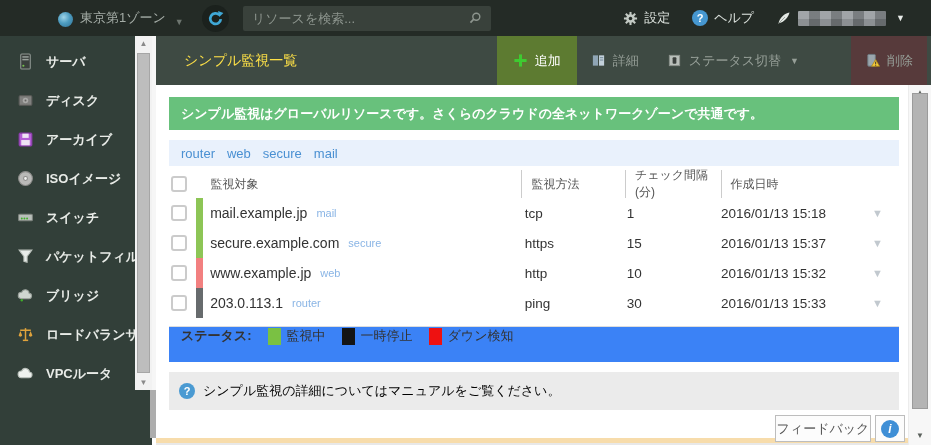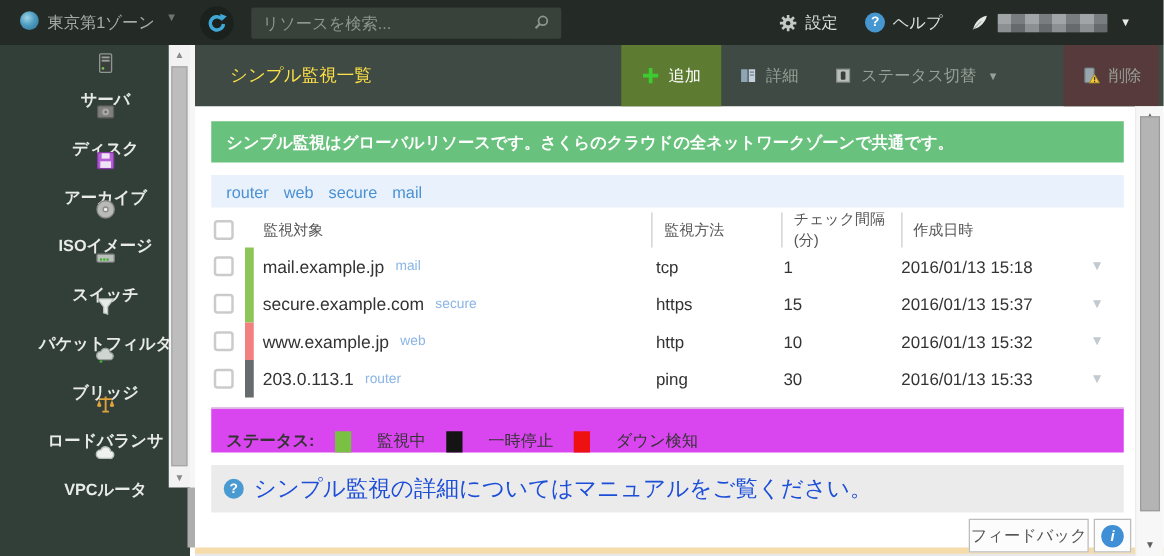--- a/index.html
+++ b/index.html
@@ -2,21 +2,21 @@
 <html><head>
 <meta charset="utf-8">
 <style>
   * { margin:0; padding:0; box-sizing:border-box; }
   html,body { width:931px; height:445px; }
   body { font-family:"Liberation Sans", sans-serif; overflow:hidden; background:#fff; position:relative; }
   #app { position:absolute; inset:0; width:931px; height:445px; }
 
   
   #topbar { position:absolute; left:0; top:0; width:931px; height:36px; background:#242b26; display:flex; align-items:center; z-index:30; }
-  .zone-select { width:152px; display:flex; align-items:flex-start; gap:7px; padding-left:16px; color:#a4aca6; font-size:13px; cursor:pointer; }
+  .zone-select { width:152px; display:flex; align-items:flex-end; gap:7px; padding-left:16px; color:#a4aca6; font-size:13px; cursor:pointer;margin-left:42px; }
   .globe { width:15px; height:15px; border-radius:50%; background:radial-gradient(circle at 38% 35%, #9fd4e8 0%, #4d9cc0 45%, #2e6f93 100%); flex:0 0 auto; }
   .zone-caret { font-size:9px; color:#6d756f; margin-left:2px; }
   .refresh-btn { width:27px; height:27px; border-radius:50%; background:#1b211d; margin-left:8px; display:flex; align-items:center; justify-content:center; cursor:pointer; flex:0 0 auto; }
   .refresh-btn svg { width:17px; height:17px; }
   .searchbox { margin-left:14px; width:248px; height:25px; background:#39413b; border-radius:2px; display:flex; align-items:center; padding:0 9px; }
   .searchbox input { flex:1; background:transparent; border:none; outline:none; color:#c3cac4; font-size:13px; font-family:"Liberation Sans", sans-serif; }
   .searchbox input::placeholder { color:#8d958e; opacity:1; }
   .searchbox svg { width:14px; height:14px; flex:0 0 auto; }
   .topbar-right { margin-left:auto; display:flex; align-items:center; gap:8px; padding-right:26px; color:#dde3de; font-size:13px; }
   .tb-group { display:flex; align-items:center; gap:6px; cursor:pointer; margin-left:14px; }
@@ -25,21 +25,21 @@
   .feather-wrap svg { width:16px; height:16px; display:block; }
   .masked-name { width:88px; height:15px; background:
       repeating-linear-gradient(90deg, rgba(255,255,255,0.12) 0 11px, rgba(0,0,0,0.18) 11px 22px),
       repeating-linear-gradient(0deg, #7c8184 0 7px, #94999c 7px 15px);
     border-radius:1px; }
   .acct-caret { font-size:9px; color:#e8ece9; margin-left:4px; }
 
   
   #sidebar { position:absolute; left:0; top:36px; width:152px; height:409px; background:#323f39; z-index:10; }
   #sidebar-items { position:absolute; left:0; top:6px; width:152px; }
-  .sb-item { height:39px; display:flex; align-items:center; gap:12px; padding-left:17px; color:#e8ebe7; font-size:13px; font-weight:600; cursor:pointer; white-space:nowrap;flex-direction:column; }
+  .sb-item { height:39px; display:flex; align-items:center; gap:12px; padding-left:17px; color:#e8ebe7; font-size:13px; font-weight:600; cursor:pointer; white-space:nowrap; }
   .sb-icon { width:17px; height:17px; flex:0 0 auto; display:flex; align-items:center; justify-content:center; }
   .sb-icon svg { width:17px; height:17px; }
   #sidebar-pinned { position:absolute; left:0; top:366px; width:152px; }
   
   #side-scrollbar { position:absolute; left:135px; top:36px; width:17px; height:354px; background:#f2f2f2; z-index:20; }
   .sb-arrow { position:absolute; left:0; width:17px; height:15px; display:flex; align-items:center; justify-content:center; font-size:8px; color:#8a8a8a; cursor:pointer; }
   #side-scroll-thumb { position:absolute; left:2px; top:17px; width:13px; height:320px; background:#bdbdbd; border:1px solid #a6a6a6; cursor:pointer; }
   #side-gutter { position:absolute; left:152px; top:36px; width:4px; height:354px; background:#f6f6f6; z-index:20; }
   #side-gutter-low { position:absolute; left:150px; top:390px; width:6px; height:48px; background:#adadad; z-index:20; }
 
@@ -74,30 +74,30 @@
   .t-head .col.target { padding-left:14px; }
   .t-head .col.method, .t-head .col.interval, .t-head .col.created { border-left:1px solid #ccc; }
   .checkbox { width:16px; height:16px; border:2px solid #cbcbcb; border-radius:3px; background:#fff; margin-left:2px; cursor:pointer; }
   .status-bar { width:7px; height:30px; margin-right:7px; flex:0 0 auto; }
   .target-text { color:#333; font-size:14px; cursor:pointer; }
   .row-tag { color:#8ab5e5; font-size:11px; margin-left:9px; cursor:pointer; }
   .cell-text { color:#333; font-size:13.5px; }
   .row-caret { color:#c2c9cf; font-size:11px; cursor:pointer; }
 
   
-  #legend { top:241px; height:36px; background:#d946ef; border-top:1px solid #ddd; display:flex; align-items:flex-end; padding-left:12px; gap:8px; }
+  #legend { top:241px; height:36px; background:#3b82f6; border-top:1px solid #ddd; display:flex; align-items:flex-start; padding-left:12px; gap:8px; }
   .legend-label { font-size:13px; font-weight:bold; color:#333; }
-  .legend-item { display:flex; align-items:center; gap:21px; margin-left:8px; }
+  .legend-item { display:flex; align-items:center; gap:6px; margin-left:8px; }
   .legend-swatch { width:13px; height:17px; }
   .legend-text { font-size:13px; color:#333; }
 
   
   #infobox { top:287px; height:38px; background:#ebebeb; display:flex; align-items:center; gap:8px; padding-left:10px; }
   .info-circle { width:16px; height:16px; border-radius:50%; background:#4a9ad2; color:#fff; font-size:11px; font-weight:bold; display:flex; align-items:center; justify-content:center; flex:0 0 auto; }
-  .info-text { font-size:18px; color:#1d4ed8;text-align:center; }
+  .info-text { font-size:13px; color:#000000;text-align:center; }
 
   
   #tan-strip { position:absolute; left:156px; top:438px; width:775px; height:6px; background:#f7dcab; z-index:18; }
   #gray-bottom { position:absolute; left:156px; top:443px; width:775px; height:2px; background:#e8e8e8; z-index:18; }
   #feedback-btn { position:absolute; left:619px; top:330px; width:96px; height:27px; background:#fcfcfc; border:1px solid #bdbdbd; color:#555; font-size:13px; display:flex; align-items:center; justify-content:center; cursor:pointer; z-index:19; }
   #info-btn { position:absolute; left:719px; top:330px; width:30px; height:27px; background:#fcfcfc; border:1px solid #bdbdbd; display:flex; align-items:center; justify-content:center; cursor:pointer; z-index:19; }
   .i-circle { width:18px; height:18px; border-radius:50%; background:#3f8fd6; color:#fff; font-size:12px; font-weight:bold; font-style:italic; display:flex; align-items:center; justify-content:center; }
 
   
   #main-scrollbar { position:absolute; left:908px; top:85px; width:23px; height:360px; background:#f7f7f7; border-left:1px solid #ececec; z-index:25; }

